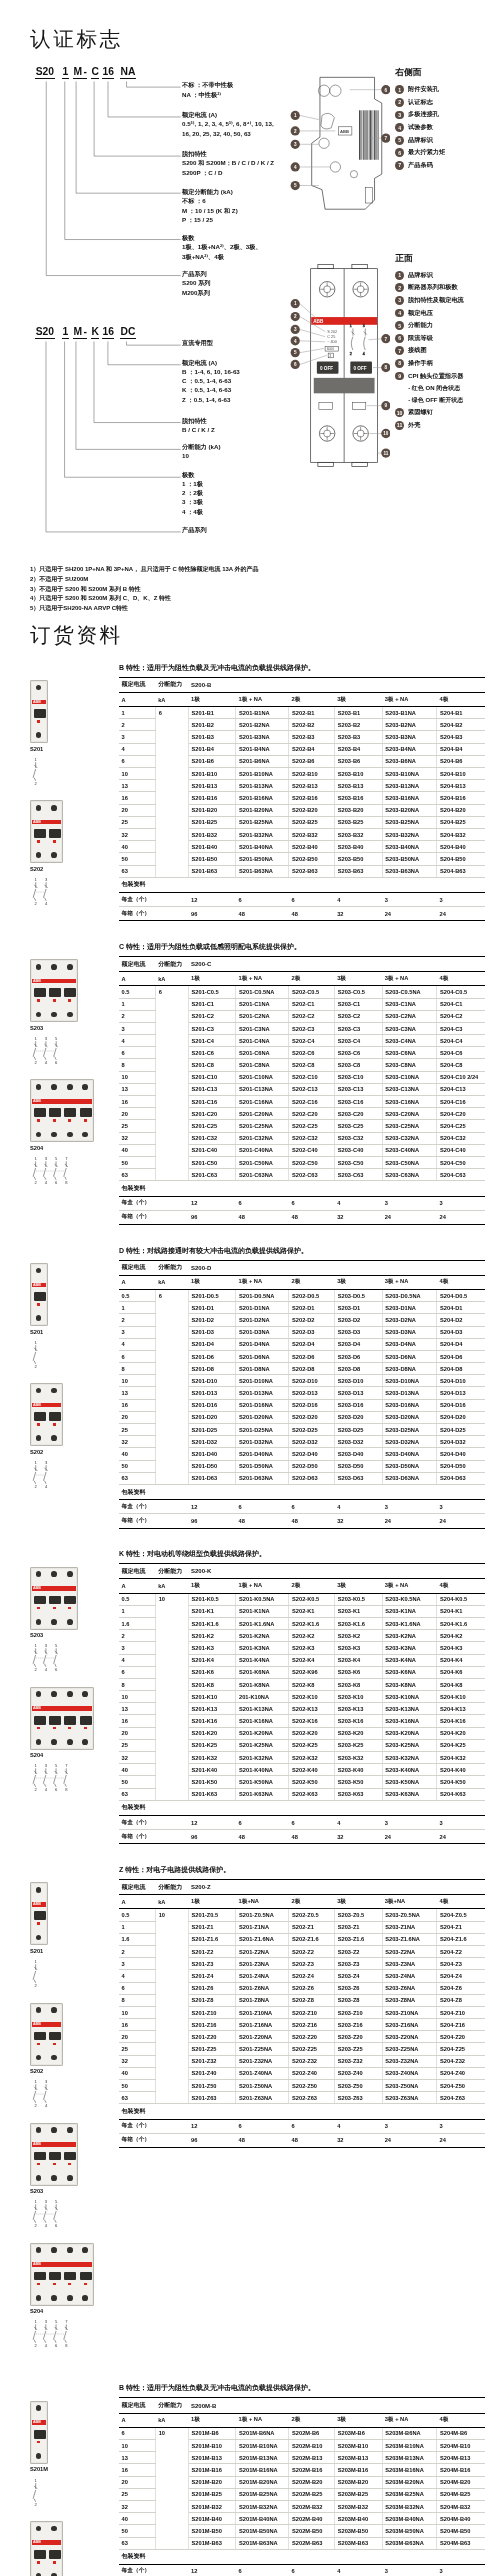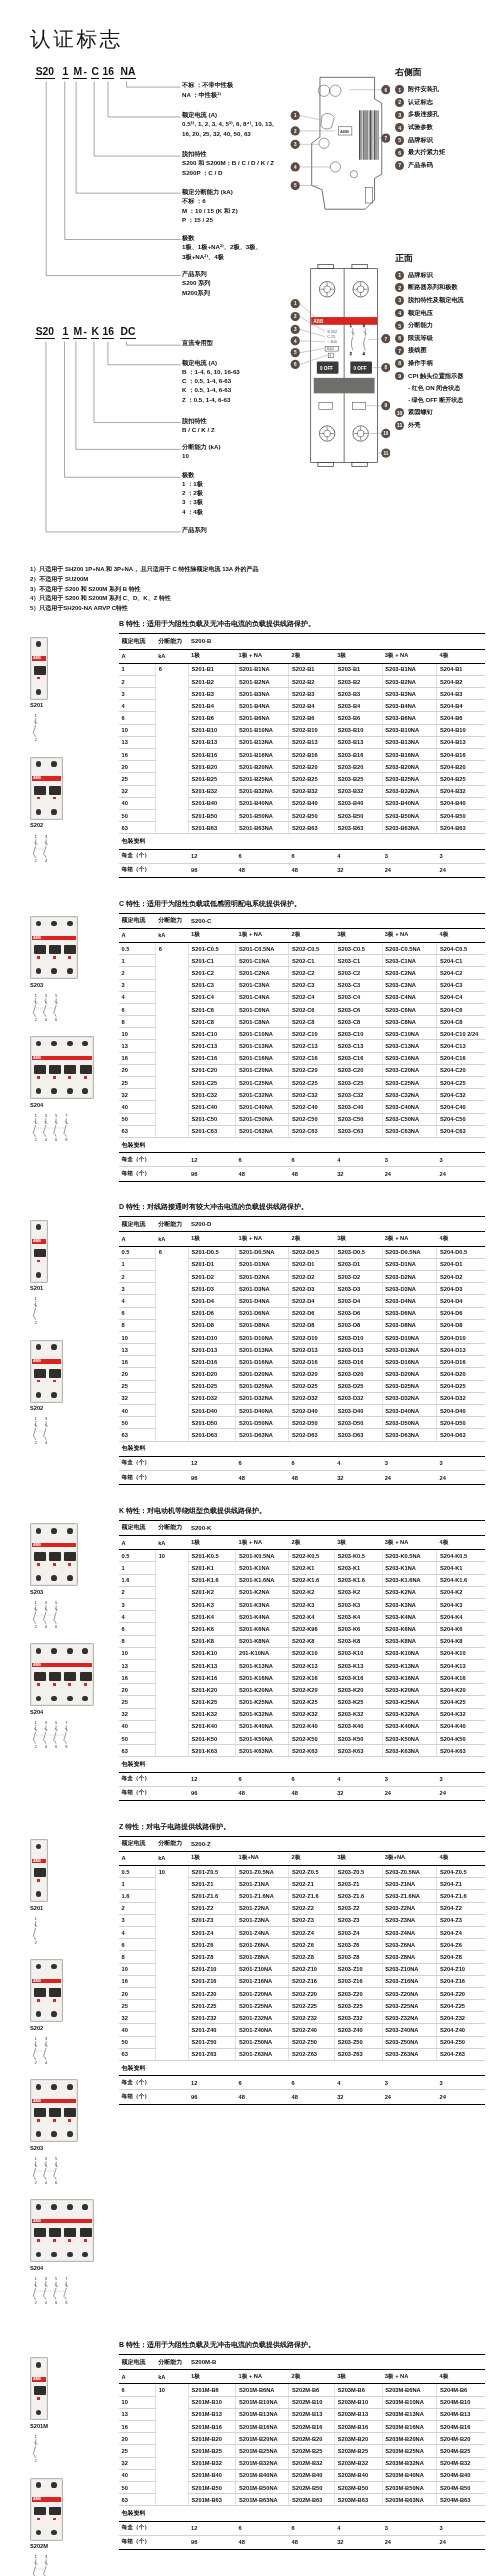--- a/index.html
+++ b/index.html
@@ -389,20 +389,21 @@
             </div>
             <div class="lrow">
               <span class="lnum">11</span>
               <span>外壳</span>
             </div>
           </div>
         </div>
     </div>
   </div>
 
+  <h1 class="big">订货资料</h1>
   <div id="tables">
       <div class="tblock">
         <div class="pcol">
           <div class="photo">
     <div class="pbody" style="width:15.5px">
       <div class="pdots">
                 <span class="dot" style="left:4.6px"></span>
               </div>
       <div class="pband">
                 <span class="pabb">ABB</span>

